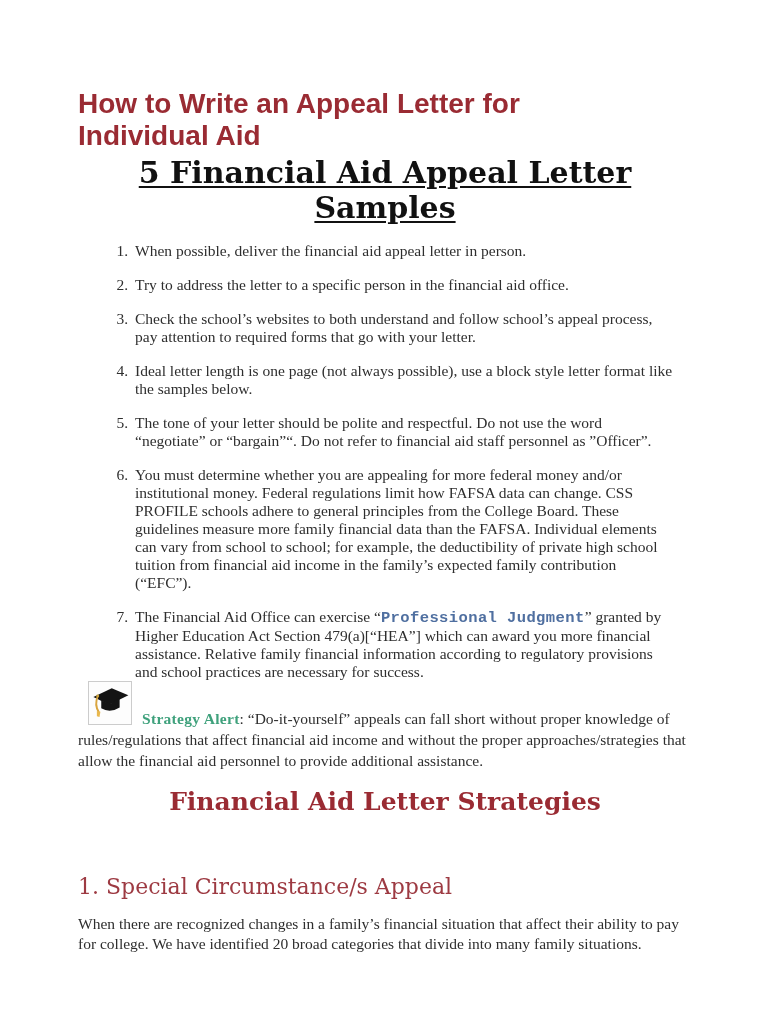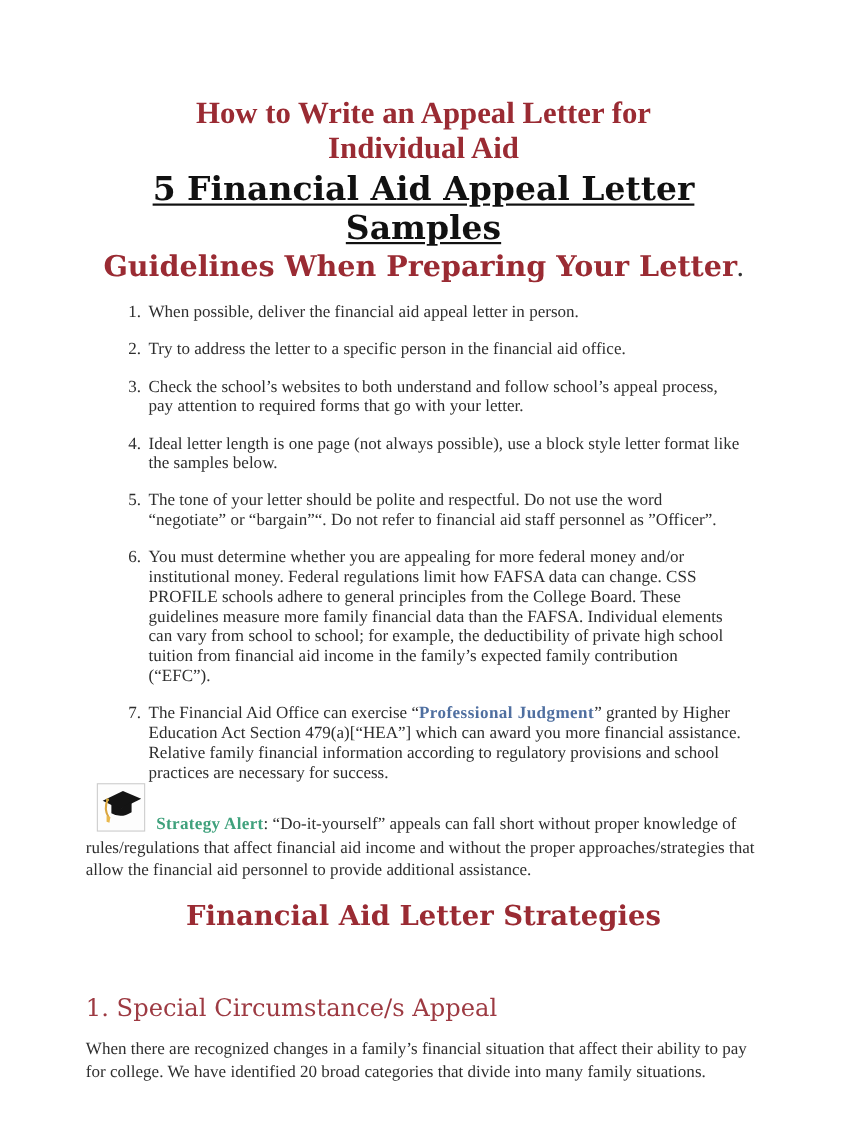--- a/index.html
+++ b/index.html
@@ -14,22 +14,21 @@
     --body-text: #2e2e2e;
     overflow: hidden;
   }
   .page {
     box-sizing: border-box;
     width: 768px; height: 1024px;
     padding: 88px 76px 0 78px;
   }
   .main-title {
     margin: 0 0 4px 0;
-    text-align: center;
-    font-family: Liberation Serif, serif;
+    font-family: Liberation Sans, sans-serif;
     font-weight: bold;
     font-size: 28px;
     line-height: 1.15;
     color: var(--heading-red);
   }
   .main-title span { display: block; }
   .samples-title {
     margin: 0 0 2px 0;
     text-align: center;
     font-family: "DejaVu Serif", serif;
@@ -68,20 +67,21 @@
   }
   ol.guidelines-list li {
     padding-left: 3px;
     margin: 16px;
   }
   .pj-link {
     color: var(--link-blue);
     font-weight: bold;
     text-decoration: none;
     letter-spacing: 0.4px;
+    font-family: Liberation Mono, monospace;
   }
   .alert-para {
     position: relative;
     margin: 28px 0 0 0;
     font-size: 15.5px;
     line-height: 1.33;
     color: var(--body-text);
     text-indent: 64px;
   }
   .alert-icon-box {
@@ -129,21 +129,20 @@
 
   <h1 class="main-title">
     <span>How to Write an Appeal Letter for</span>
     <span>Individual Aid</span>
   </h1>
 
   <h2 class="samples-title">
     <span class="line"><span>5 Financial Aid Appeal Letter Samples</span></span>
   </h2>
 
-  <h2 class="guidelines-title"><span>Guidelines When Preparing Your Letter</span><span class="period">.</span></h2>
 
   <ol class="guidelines-list">
     <li><span>When possible, deliver the financial aid appeal letter in person.</span></li>
     <li><span>Try to address the letter to a specific person in the financial aid office.</span></li>
     <li><span>Check the school’s websites to both understand and follow school’s appeal process, pay attention to required forms that go with your letter.</span></li>
     <li><span>Ideal letter length is one page (not always possible), use a block style letter format like the samples below.</span></li>
     <li><span>The tone of your letter should be polite and respectful. Do not use the word “negotiate” or “bargain”“. Do not refer to financial aid staff personnel as ”Officer”.</span></li>
     <li><span>You must determine whether you are appealing for more federal money and/or institutional money. Federal regulations limit how  FAFSA data can change. CSS PROFILE schools adhere to general principles from the College Board. These guidelines measure more family financial data than the FAFSA. Individual elements can vary from school to school; for example, the deductibility of private high school tuition from financial aid income in the family’s expected family contribution (“EFC”).</span></li>
     <li><span>The Financial Aid Office can exercise “</span><a href="#" class="pj-link">Professional Judgment</a><span>” granted by Higher Education Act Section 479(a)[“HEA”] which can award you more financial assistance. Relative family financial information according to regulatory provisions and school practices are necessary for success.</span></li>
   </ol>

